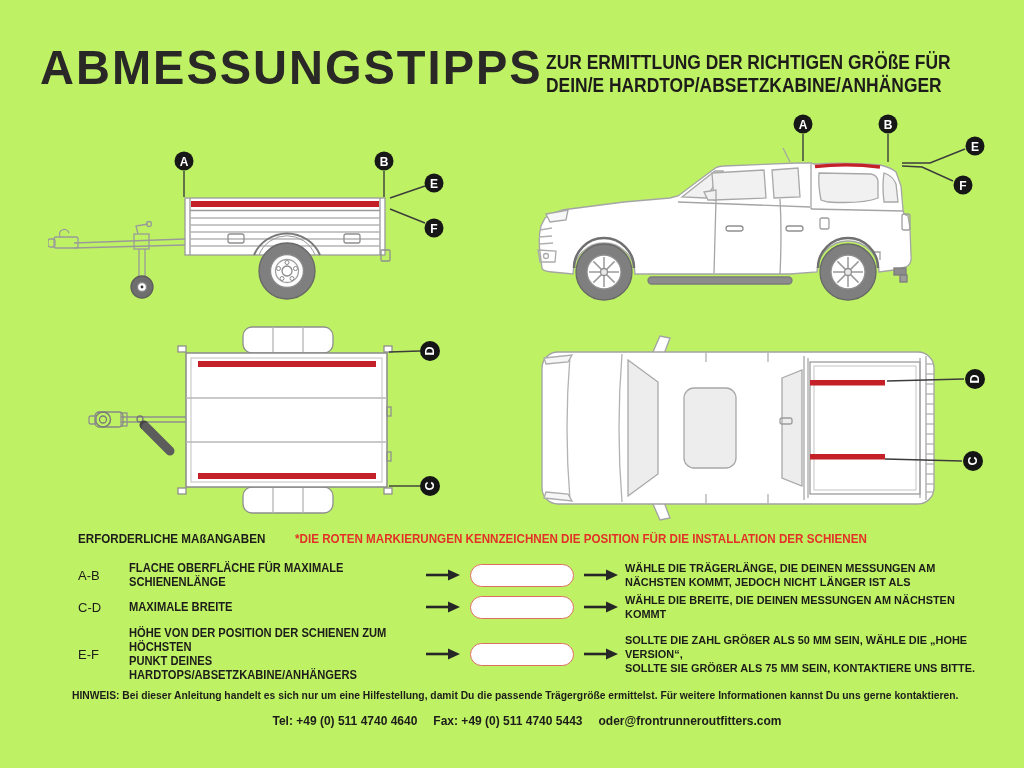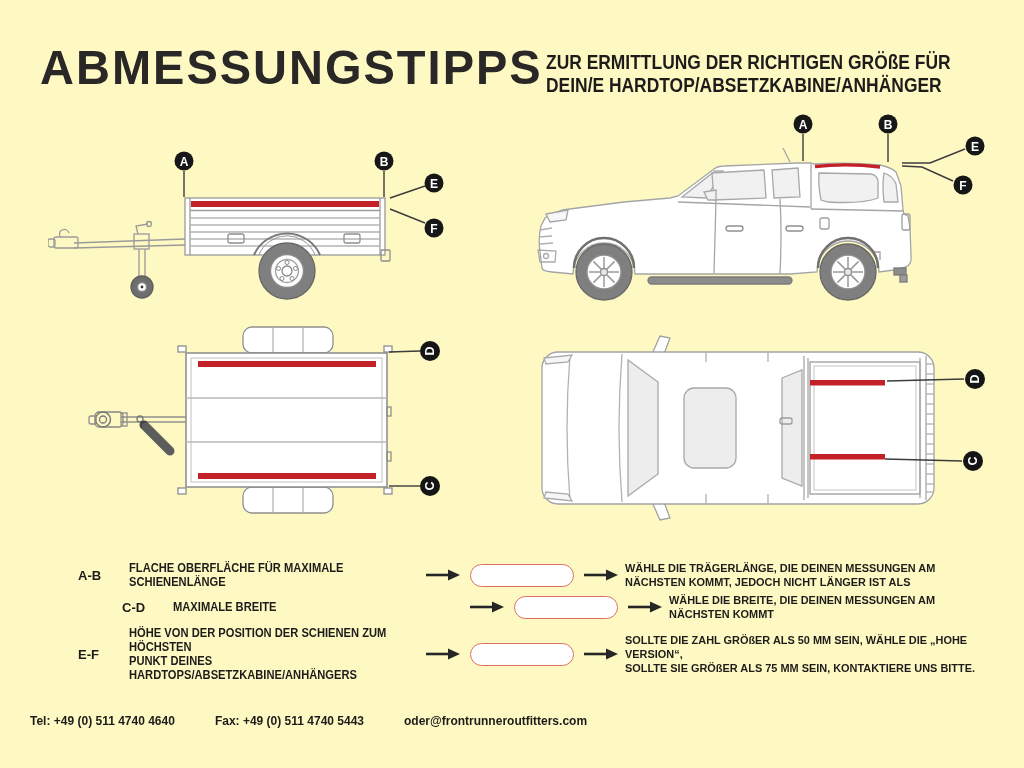--- a/index.html
+++ b/index.html
@@ -1,17 +1,17 @@
 <!DOCTYPE html>
 <html><head>
 <meta charset="utf-8">
 <style>
   html,body{margin:0;padding:0;background:#ffffff;}
   .page{
-    position:relative;width:1024px;height:768px;background:#fef9c3;overflow:hidden;
+    position:relative;width:1024px;height:768px;background:#bef264;overflow:hidden;
     font-family:"Liberation Sans",sans-serif;color:#21201e;
   }
   
   .title{
     position:absolute;left:40px;top:38px;font-size:47px;font-weight:bold;
     letter-spacing:2px;color:#2a2826;transform:scaleY(1.04);transform-origin:left top;
   }
   .subtitle{
     position:absolute;left:546px;top:50px;font-size:20.5px;font-weight:bold;
     line-height:1.13;color:#1d1c1a;transform:scaleX(.85);transform-origin:left top;
@@ -21,36 +21,36 @@
   .diag{position:absolute;}
   .diag svg{display:block;}
   svg text{font-family:"Liberation Sans",sans-serif;font-weight:bold;fill:#ffffff;}
   
   .meas-head{position:absolute;left:78px;top:532px;display:flex;gap:16px;align-items:baseline;white-space:nowrap;}
   .meas-head .black{font-size:12.5px;font-weight:bold;color:#1d1c1a;transform:scaleX(.93);transform-origin:left;}
   .meas-head .red{font-size:12.5px;font-weight:bold;color:#e43127;transform:scaleX(.93);transform-origin:left;}
   .rows{position:absolute;left:78px;top:560px;width:936px;}
   .m-row{display:grid;grid-template-columns:45px 290px 36px 110px 36px 1fr;column-gap:6px;align-items:center;}
   .m-row.r1{min-height:30px;}
-  .m-row.r2{min-height:26px;margin-top:3px;margin-left:44px;}
+  .m-row.r2{min-height:26px;margin-top:3px;}
   .m-row.r3{min-height:38px;margin-top:4px;}
-  .m-code{font-size:13px;font-weight:bold;color:#1d1c1a;}
+  .m-code{font-size:13px;font-weight:normal;color:#1d1c1a;}
   .m-label{font-size:12px;font-weight:bold;color:#1d1c1a;line-height:1.18;transform:scaleX(.93);transform-origin:left;white-space:pre-line;}
   .m-desc{font-size:11.5px;font-weight:bold;color:#1d1c1a;line-height:1.25;transform:scaleX(.95);transform-origin:left;white-space:pre-line;}
   .pill{
     width:104px;height:23px;margin:0 auto;border:1.6px solid #dd6f61;border-radius:13px;
     background:#ffffff;box-sizing:border-box;outline:none;padding:0 8px;
     font-family:"Liberation Sans",sans-serif;font-size:12px;color:#1d1c1a;display:block;
   }
   .arrow{display:block;margin:0 auto;}
   
   .footnote{position:absolute;left:76px;top:655px;width:940px;font-size:10.3px;font-weight:bold;
     color:#1d1c1a;line-height:1.55;white-space:pre-line;}
   .hint{position:absolute;left:72px;top:690px;width:945px;font-size:10.3px;font-weight:bold;color:#1d1c1a;}
-  .footer{position:absolute;left:0;top:714px;width:1024px;display:flex;justify-content:flex-start;gap:40px;
+  .footer{position:absolute;left:0;top:714px;width:1024px;display:flex;justify-content:center;gap:16px;
     font-size:12px;font-weight:bold;color:#1d1c1a;padding-left:30px;box-sizing:border-box;}
 </style>
 </head>
 <body>
 
 <div class="page">
 
   <div class="title">ABMESSUNGSTIPPS</div>
   <div class="subtitle">
     <div>ZUR ERMITTLUNG DER RICHTIGEN GRÖßE FÜR</div>
@@ -347,20 +347,24 @@
         <circle cx="447" cy="51" r="10" fill="#151515"></circle>
         <text x="447" y="51" font-size="12.5" text-anchor="middle" dominant-baseline="central" transform="rotate(-90 447 51)">D</text>
       </g>
       <g>
         <circle cx="445" cy="133" r="10" fill="#151515"></circle>
         <text x="445" y="133" font-size="12.5" text-anchor="middle" dominant-baseline="central" transform="rotate(-90 445 133)">C</text>
       </g>
     </svg>
   </div>
 
+  <div class="meas-head">
+    <span class="black">ERFORDERLICHE MAßANGABEN</span>
+    <span class="red">*DIE ROTEN MARKIERUNGEN KENNZEICHNEN DIE POSITION FÜR DIE INSTALLATION DER SCHIENEN</span>
+  </div>
 
   <div class="rows">
 
     <div class="m-row r1">
       <div class="m-code">A-B</div>
       <div class="m-label">FLACHE OBERFLÄCHE FÜR MAXIMALE SCHIENENLÄNGE</div>
       <svg class="arrow" width="36" height="12" viewBox="0 0 36 12">
           <line x1="1" y1="6" x2="24" y2="6" stroke="#262626" stroke-width="2.6"></line>
           <polygon points="23,0.5 35,6 23,11.5" fill="#262626"></polygon>
         </svg>
@@ -399,20 +403,21 @@
       <input class="pill" type="text" value="" style="">
       <svg class="arrow" width="36" height="12" viewBox="0 0 36 12">
           <line x1="1" y1="6" x2="24" y2="6" stroke="#262626" stroke-width="2.6"></line>
           <polygon points="23,0.5 35,6 23,11.5" fill="#262626"></polygon>
         </svg>
       <div class="m-desc">SOLLTE DIE ZAHL GRÖßER ALS 50 MM SEIN, WÄHLE DIE „HOHE VERSION“,
 SOLLTE SIE GRÖßER ALS 75 MM SEIN, KONTAKTIERE UNS BITTE.</div>
     </div>
   </div>
 
+  <div class="hint">HINWEIS: Bei dieser Anleitung handelt es sich nur um eine Hilfestellung, damit Du die passende Trägergröße ermittelst. Für weitere Informationen kannst Du uns gerne kontaktieren.</div>
 
   <div class="footer">
     <span>Tel: +49 (0) 511 4740 4640</span>
     <span>Fax: +49 (0) 511 4740 5443</span>
     <span>oder@frontrunneroutfitters.com</span>
   </div>
 
 </div>
 
 </body></html>

